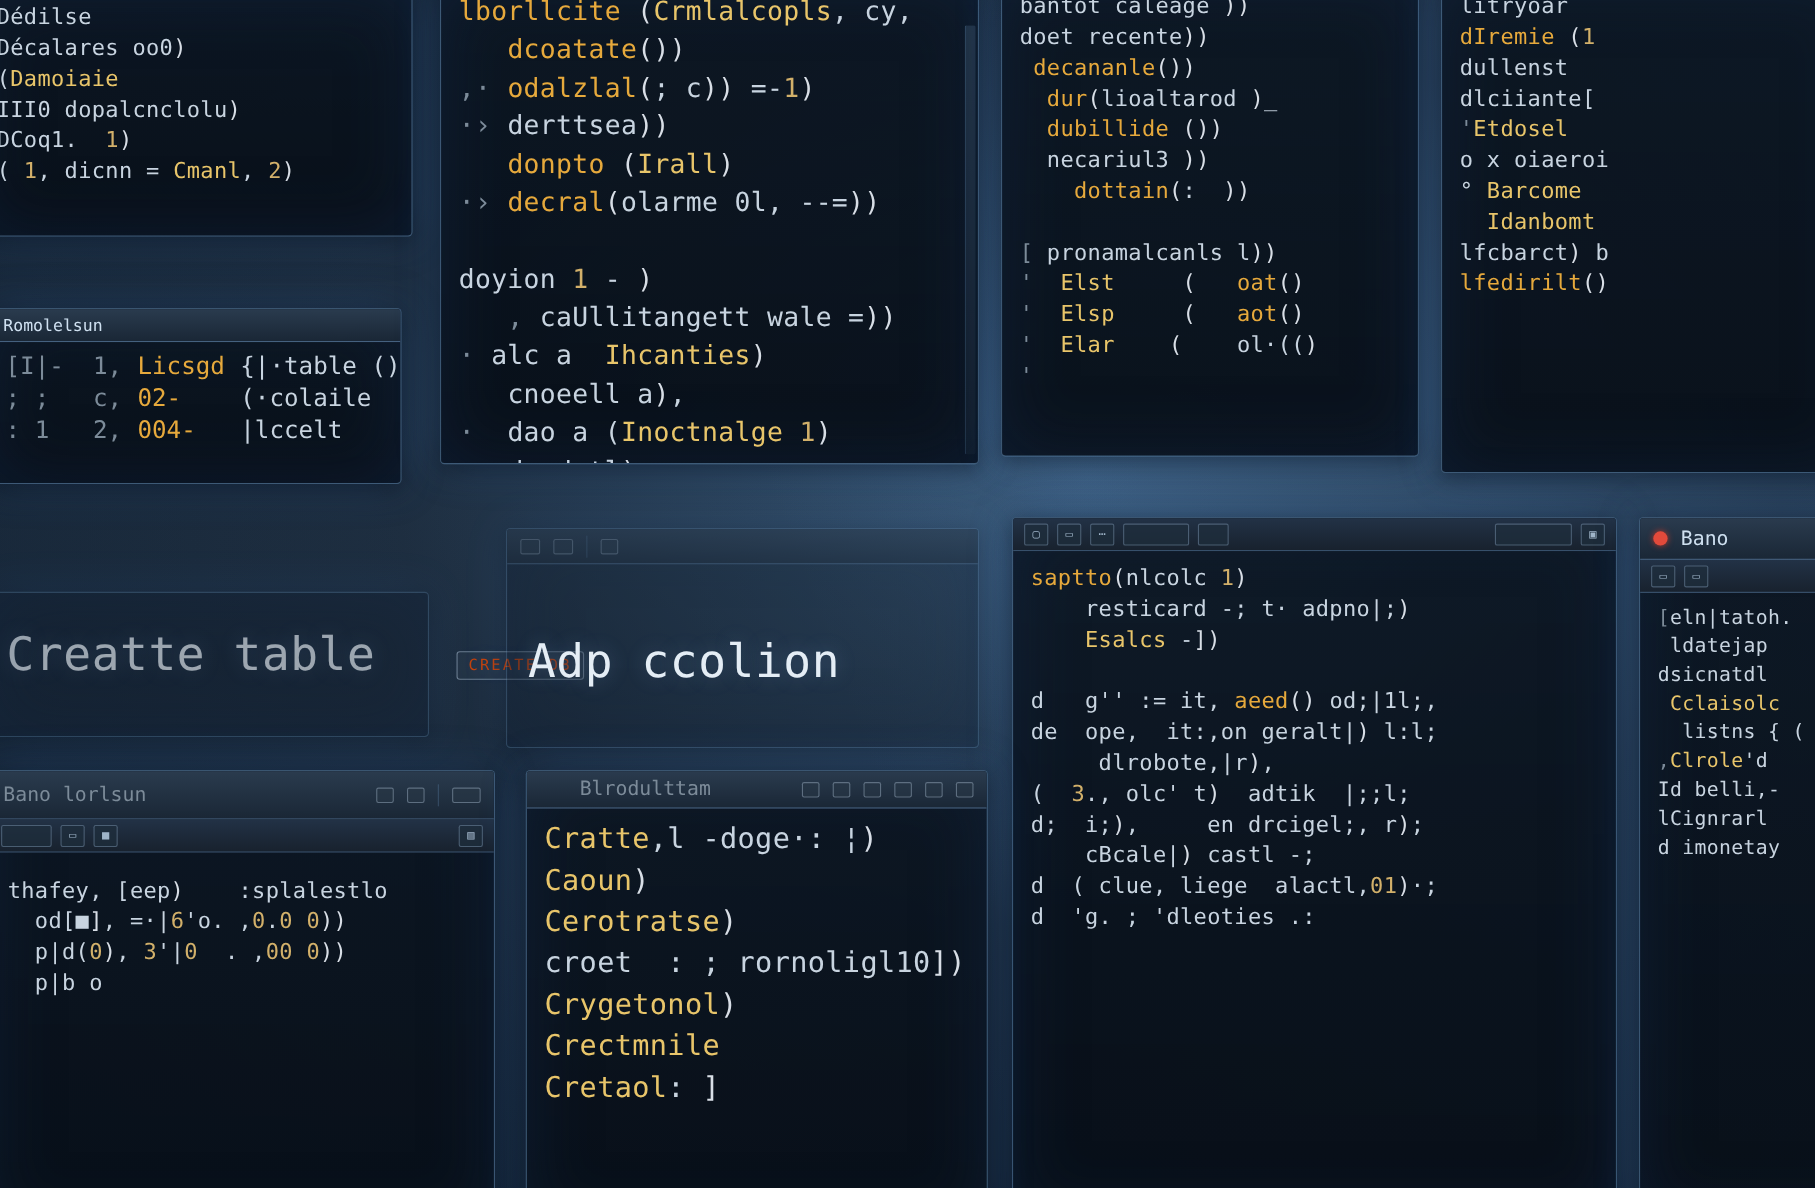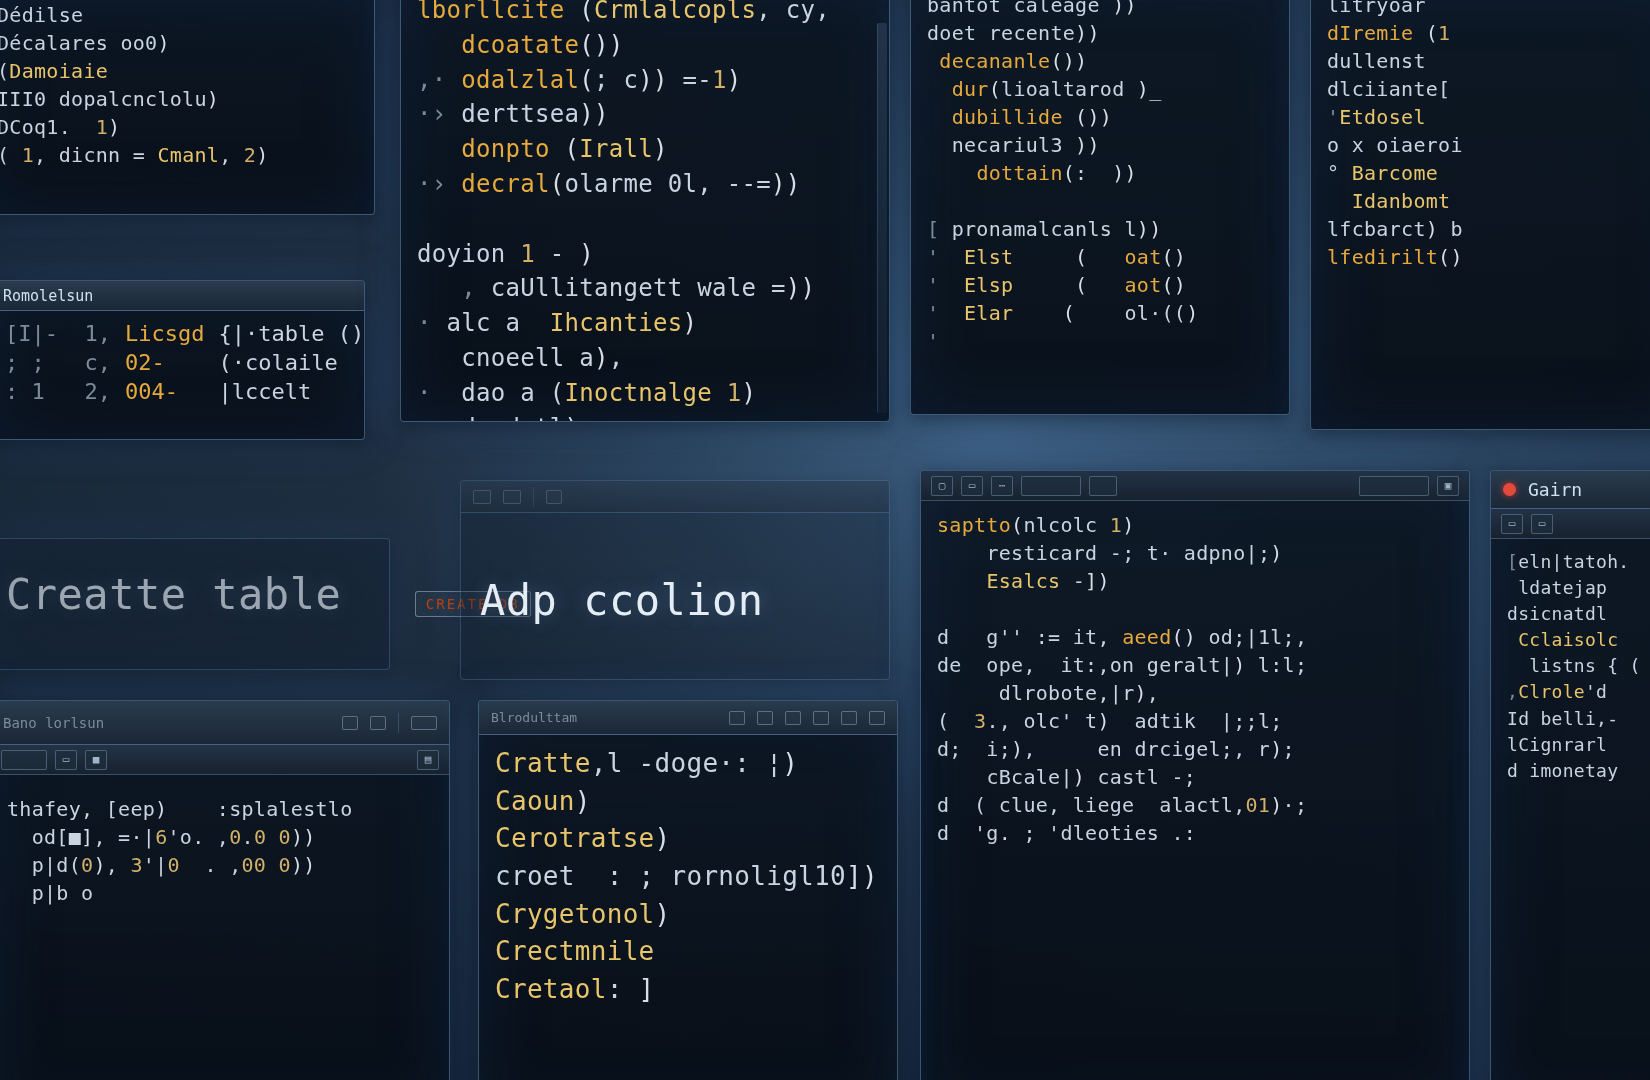--- a/index.html
+++ b/index.html
@@ -193,51 +193,51 @@
     <span style="flex:1"></span>
     <span class="chip" style="min-width:70px;"></span>
     <span class="chip">▣</span>
   </div>
   <div class="code small" id="code-bottomright"><div><span class="k-func">saptto</span><span class="k-sym">(</span>nlcolc <span class="k-num">1</span><span class="k-sym">)</span></div><div><span class="k-dim">    </span>resticard -; t· adpno|;<span class="k-sym">)</span></div><div><span class="k-dim">    </span><span class="k-kw">Esalcs</span> -<span class="k-sym">]</span><span class="k-sym">)</span></div><div>&nbsp;</div><div>d   g'' := it, <span class="k-func">aeed</span><span class="k-sym">(</span><span class="k-sym">)</span> od;|1l;,</div><div>de  ope,  it:,on geralt|<span class="k-sym">)</span> l:l;</div><div><span class="k-dim">     </span>dlrobote,|r<span class="k-sym">)</span>,</div><div>(  <span class="k-num">3</span>., olc' t<span class="k-sym">)</span>  adtik  |;;l;</div><div>d;  i;<span class="k-sym">)</span>,     en drcigel;, r<span class="k-sym">)</span>;</div><div><span class="k-dim">    </span>cBcale|<span class="k-sym">)</span> castl -;</div><div>d  ( clue, liege  alactl,<span class="k-num">01</span><span class="k-sym">)</span>·;</div><div>d  'g. ; 'dleoties .:</div></div>
 </div>
 
 <div class="pane" style="left:1490px; top:470px; width:260px; height:640px;">
   <div class="titlebar">
     <span class="red-dot"></span>
-    <span>Gairn</span>
+    <span>Bano</span>
   </div>
   <div class="toolstrip">
     <span class="chip">▭</span>
     <span class="chip">▭</span>
   </div>
   <div class="code tiny" id="code-bottomfarright"><div><span class="k-dim">[</span>eln|tatoh.</div><div><span class="k-dim"> </span>ldatejap</div><div>dsicnatdl</div><div><span class="k-dim"> </span><span class="k-kw">Cclaisolc</span></div><div><span class="k-dim">  </span>listns { (</div><div><span class="k-dim">,</span><span class="k-kw">Clrole</span>'d</div><div>Id belli,-</div><div>lCignrarl</div><div>d imonetay</div></div>
 </div>
 
 <div class="pane" style="left:-10px; top:700px; width:460px; height:420px;">
   <div class="titlebar" style="height:44px;">
-    <span class="k-dim" style="font-size:14px;">Bano lorlsun</span>
+    <span class="k-dim" style="font-size:18px;">Bano lorlsun</span>
     <span class="spacer"></span>
     <span class="tb-btn square"></span>
     <span class="tb-btn square"></span>
     <span class="tb-sep"></span>
     <span class="tb-btn" style="width:26px;"></span>
   </div>
   <div class="toolstrip">
     <span class="chip" style="min-width:46px;"></span>
     <span class="chip">▭</span>
     <span class="chip">■</span>
     <span style="flex:1"></span>
     <span class="chip">▤</span>
   </div>
   <div class="code small" id="code-bottomleft" style="padding-top:20px;"><div>thafey, [eep<span class="k-sym">)</span>    :splalestlo</div><div><span class="k-dim">  </span>od[■<span class="k-sym">]</span>, =·|<span class="k-num">6</span>'o. ,<span class="k-num">0</span>.<span class="k-num">0</span> <span class="k-num">0</span><span class="k-sym">)</span><span class="k-sym">)</span></div><div><span class="k-dim">  </span>p|d(<span class="k-num">0</span><span class="k-sym">)</span>, <span class="k-num">3</span>'|<span class="k-num">0</span>  . ,<span class="k-num">00</span> <span class="k-num">0</span><span class="k-sym">)</span><span class="k-sym">)</span></div><div><span class="k-dim">  </span>p|b o</div></div>
 </div>
 
 <div class="pane" style="left:478px; top:700px; width:420px; height:420px;">
   <div class="titlebar" style="height:34px;">
-    <span class="k-dim" style="font-size:13px;">Blrodulttam</span>
+    <span class="k-dim" style="font-size:18px;margin-left:36px;">Blrodulttam</span>
     <span class="spacer"></span>
     <span class="tb-btn square"></span>
     <span class="tb-btn square"></span>
     <span class="tb-btn square"></span>
     <span class="tb-btn square"></span>
     <span class="tb-btn square"></span>
     <span class="tb-btn square"></span>
   </div>
   <div class="code" id="code-bottommid" style="font-size:26px;"><div><span class="k-kw">Cratte</span>,l -doge·: ¦<span class="k-sym">)</span></div><div><span class="k-kw">Caoun</span><span class="k-sym">)</span></div><div><span class="k-kw">Cerotratse</span><span class="k-sym">)</span></div><div>croet  : ; rornoligl10<span class="k-sym">]</span><span class="k-sym">)</span></div><div><span class="k-kw">Crygetonol</span><span class="k-sym">)</span></div><div><span class="k-kw">Crectmnile</span></div><div><span class="k-kw">Cretaol</span>: <span class="k-sym">]</span></div></div>
 </div>

